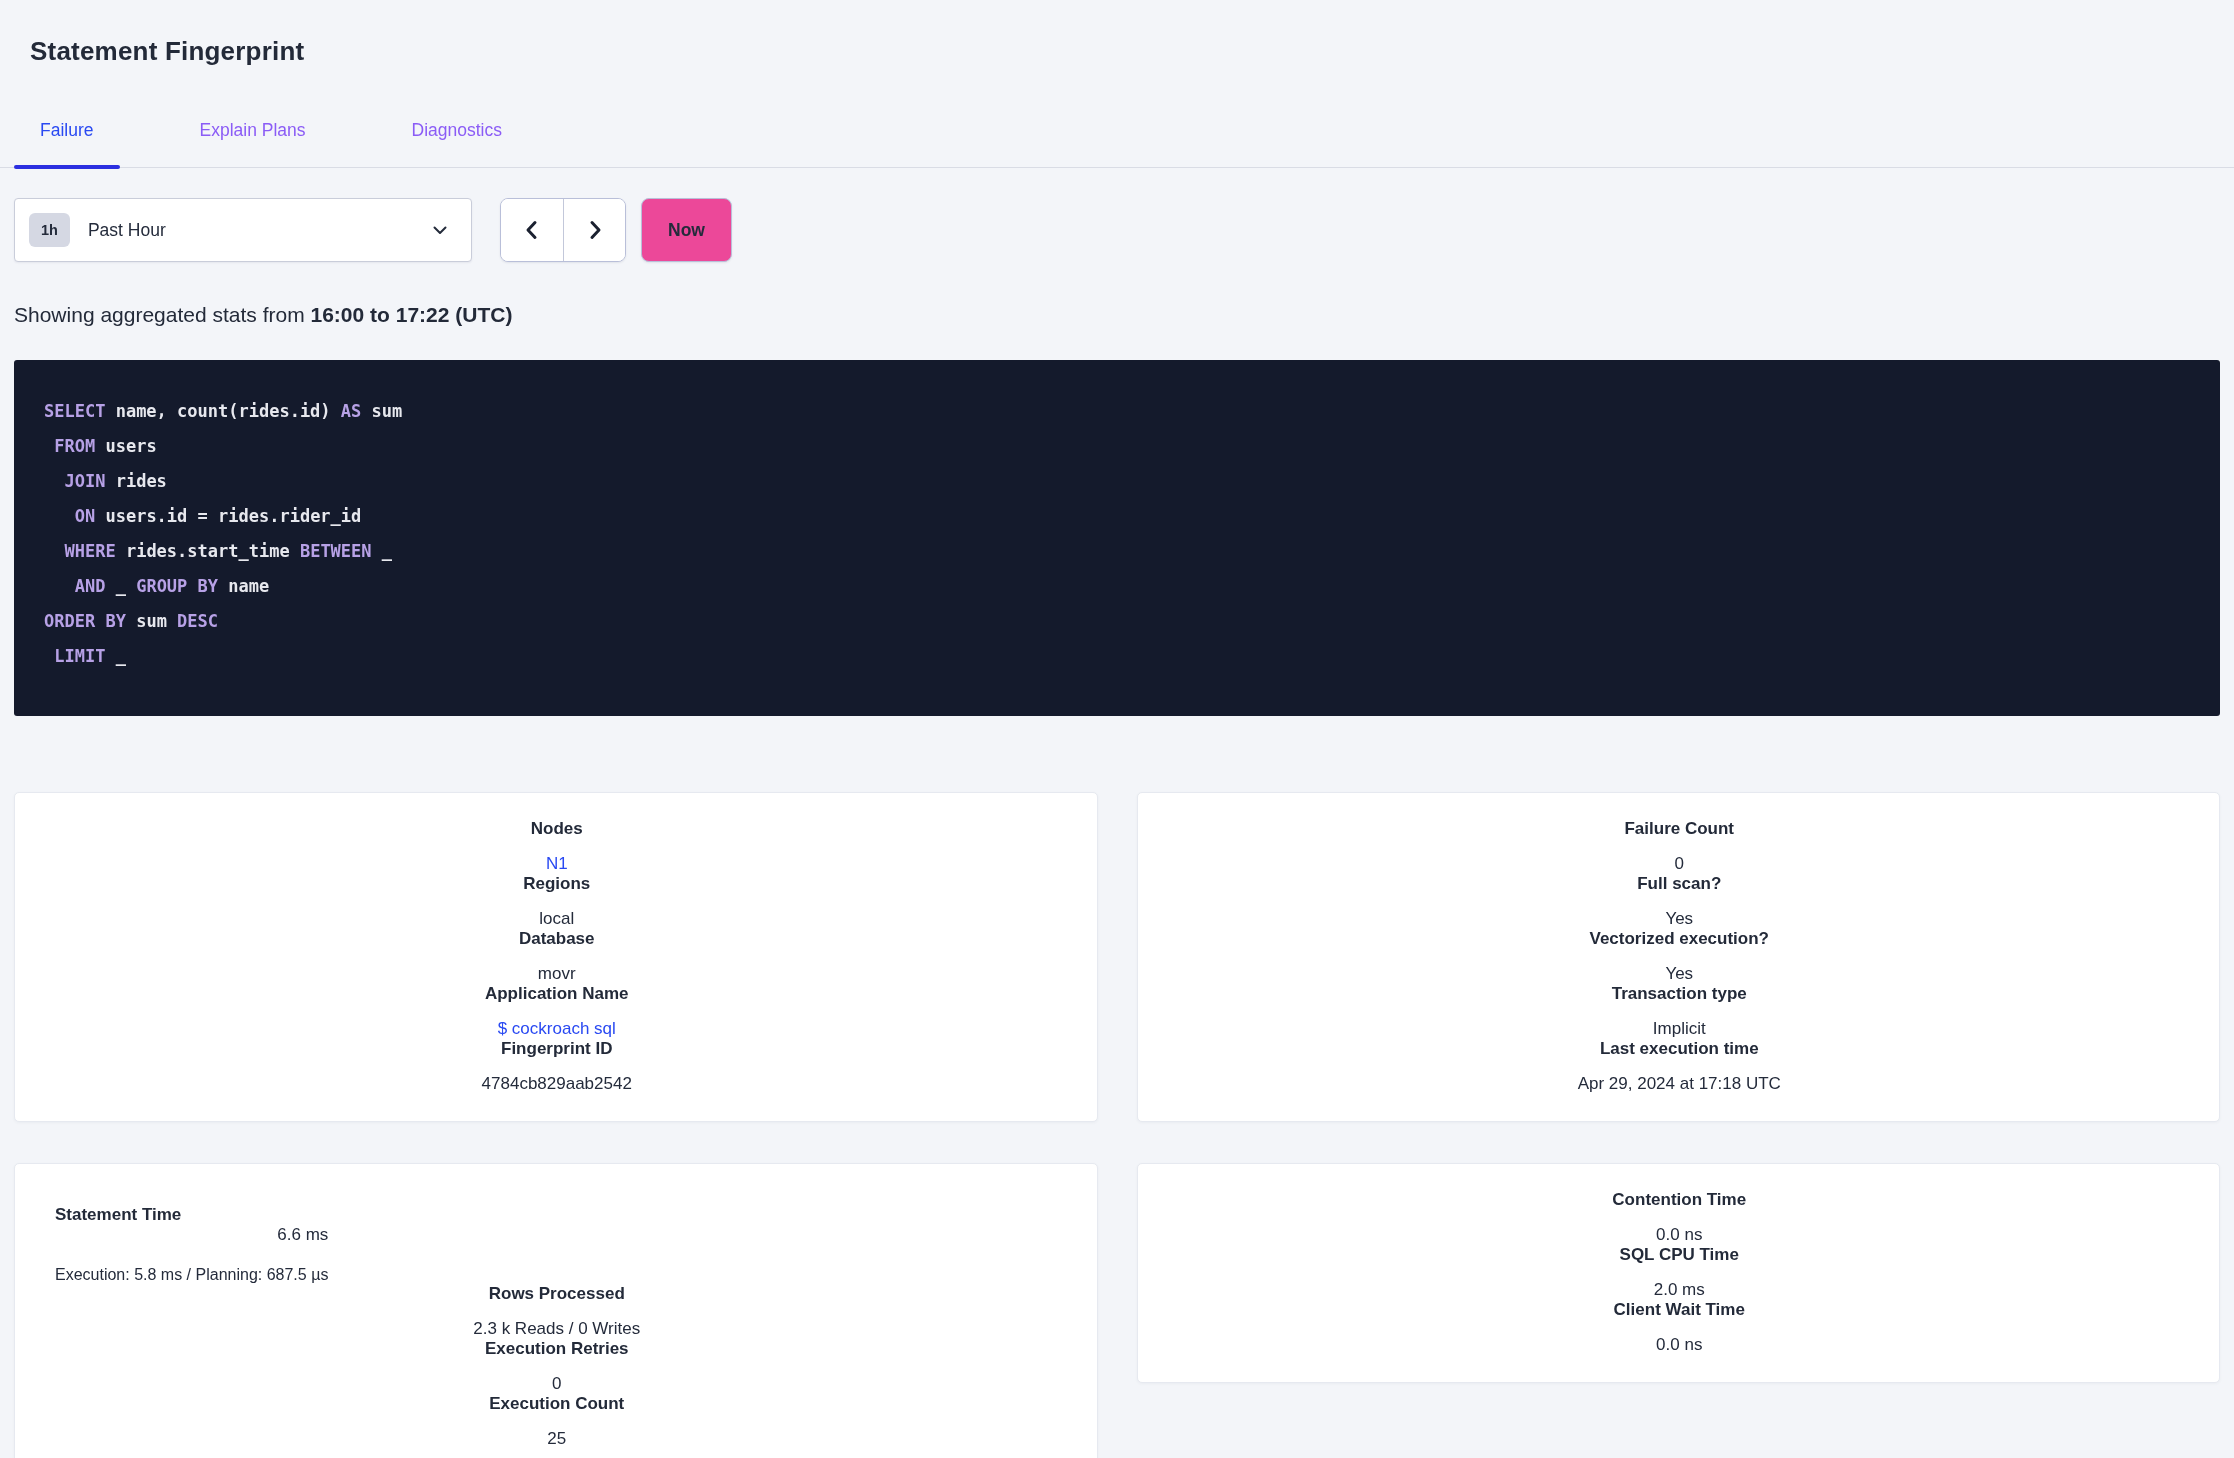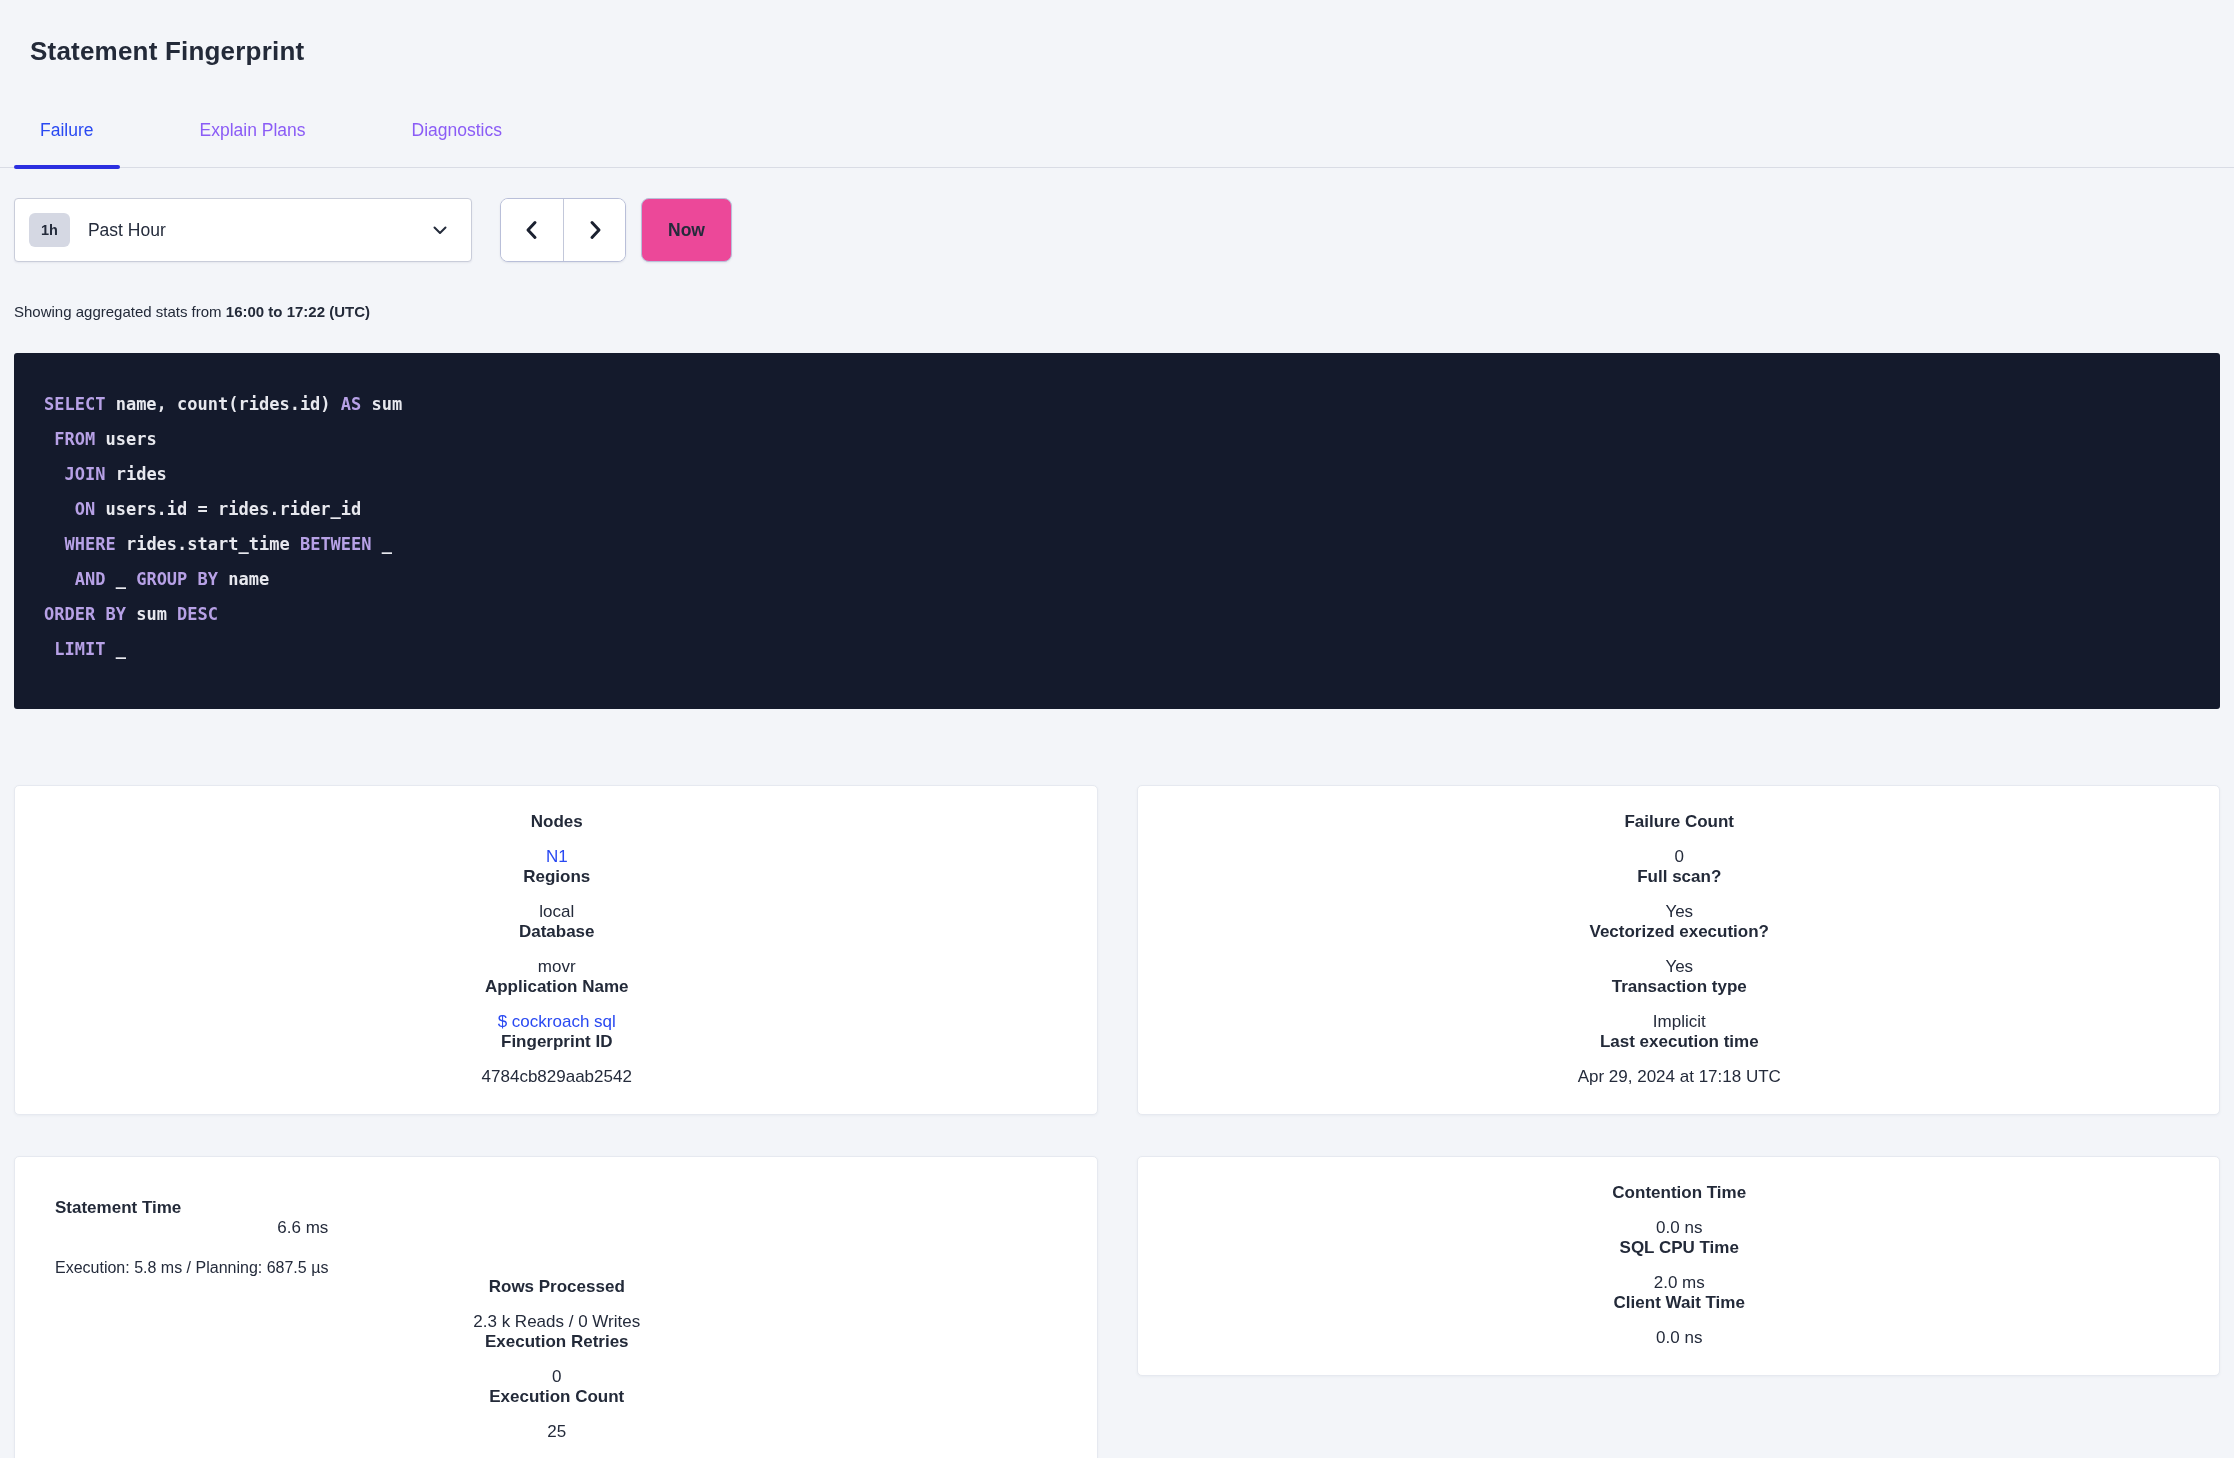--- a/index.html
+++ b/index.html
@@ -96,21 +96,21 @@
     border-radius: 8px;
     font-family: inherit;
     font-size: 17.5px;
     font-weight: bold;
     color: #242b3b;
     cursor: pointer;
     box-shadow: 0 1px 2px rgba(60,70,100,.10);
   }
 
   
-  .caption { margin: 41px 0 0; font-size: 15px; color: #232a39; }
+  .caption { margin: 41px 0 0; font-size: 21px; color: #232a39; }
   .caption strong { font-weight: bold; }
 
   
   .codeblock {
     margin-top: 33px;
     background: #141a2c;
     border-radius: 3px;
     padding: 34px 30px 42px;
   }
   .code {

